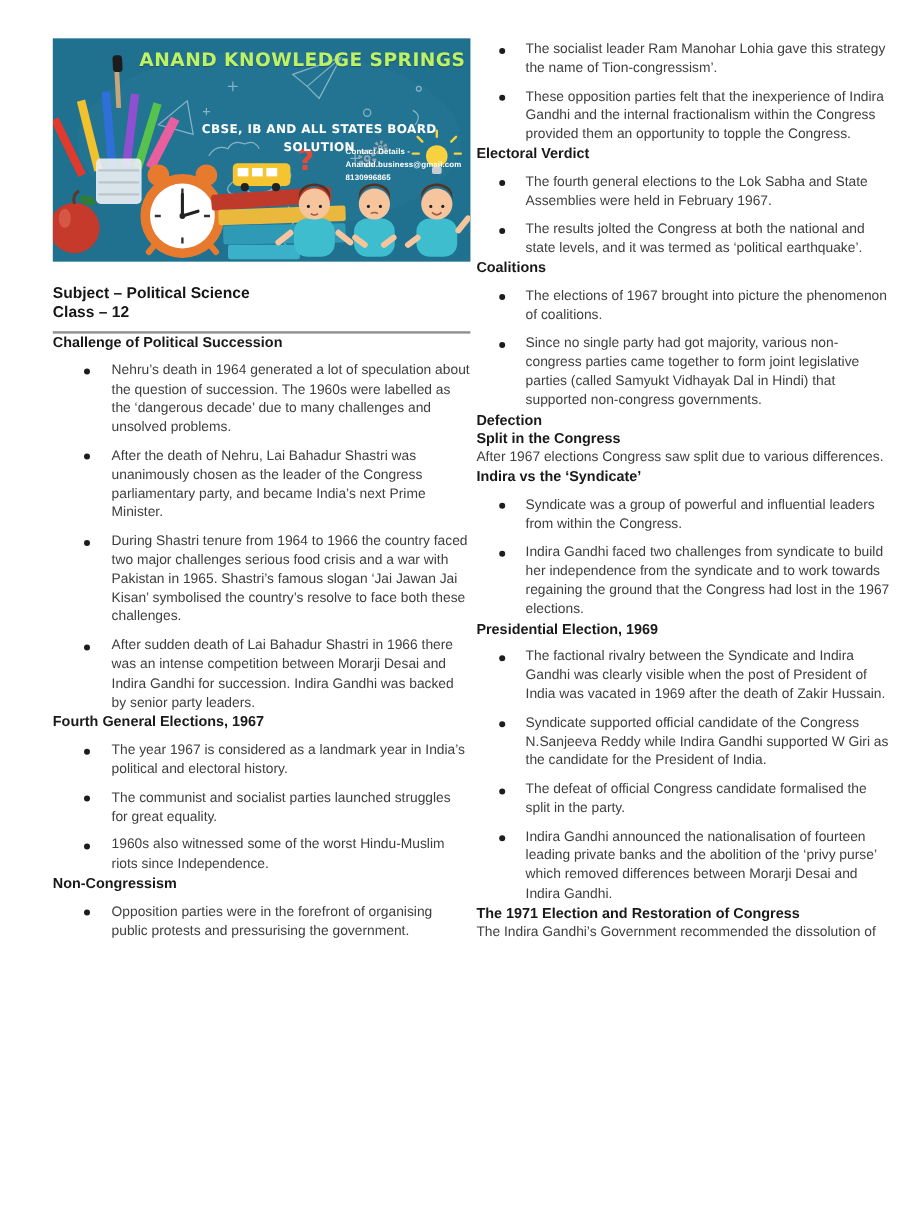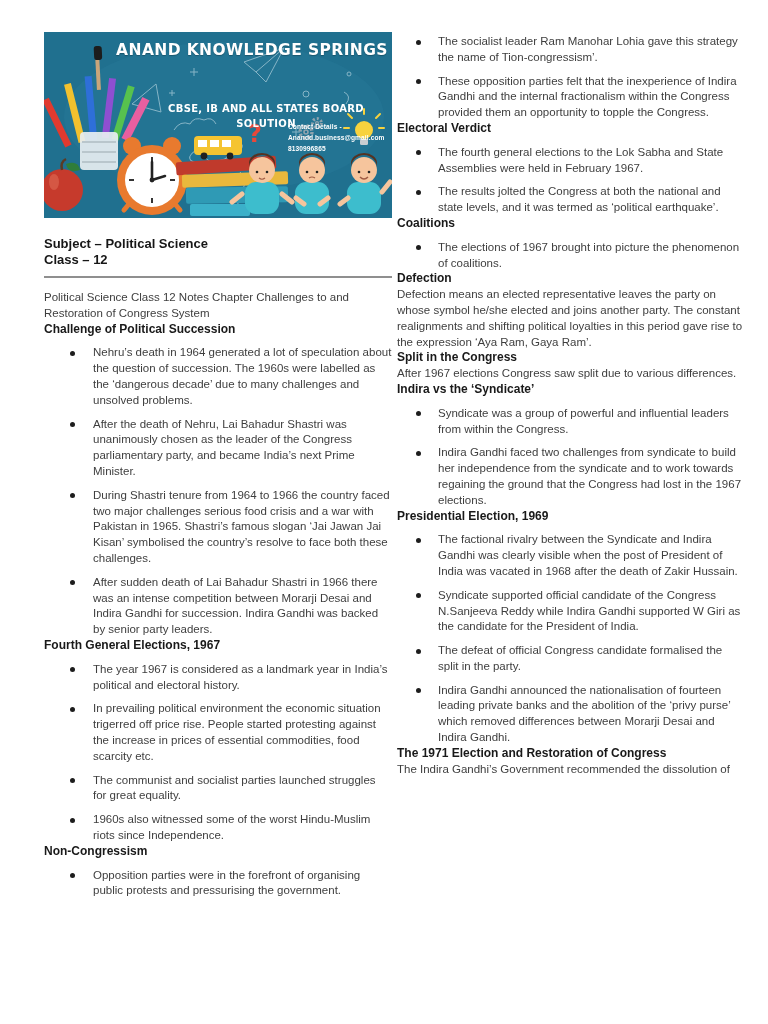--- a/index.html
+++ b/index.html
@@ -9,21 +9,21 @@
   .page { position: relative; width: 768px; height: 1024px; background: #ffffff; overflow: hidden; }
 
   .left-col  { position: absolute; left: 44px;  top: 32px; width: 348px; }
   .right-col { position: absolute; left: 397px; top: 26px; width: 346px; }
 
   
   .banner { position: relative; width: 348px; height: 186px; background: #20708f; overflow: hidden; }
   .banner svg { position: absolute; left: 0; top: 0; }
   .bn-title {
     position: absolute; left: 70px; right: 2px; top: 9px; text-align: center;
-    color: #ffffff; font-weight: 800; font-size: 15.5px; letter-spacing: .4px;
+    color: #bef264; font-weight: 800; font-size: 15.5px; letter-spacing: .4px;
     font-family: "DejaVu Sans", sans-serif; text-shadow: 0 1px 1px rgba(0,0,0,.25);
   }
   .bn-sub {
     position: absolute; left: 104px; right: 8px; top: 36px; text-align: center;
     color: #ffffff; font-weight: 700; font-size: 10px; line-height: 1.5; letter-spacing: .3px;
     font-family: "DejaVu Sans", sans-serif;
     margin-top: 33px;
   }
   .bn-contact {
     position: absolute; left: 244px; top: 90px; width: 102px;
@@ -185,62 +185,60 @@
       </div>
     </div>
 
     <div class="doc-header">
       <div class="hline">Subject – Political Science</div>
       <div class="hline">Class – 12</div>
     </div>
 
     <div class="rule"></div>
 
-    <p class="intro">Political Science Class 12 Notes Chapter Challenges to and Restoration of Congress System</p>
 
     <h3 class="sec-h">Challenge of Political Succession</h3>
     <div class="bullet">Nehru’s death in 1964 generated a lot of speculation about the question of succession. The 1960s were labelled as the ‘dangerous decade’ due to many challenges and unsolved problems.</div>
     <div class="bullet">After the death of Nehru, Lai Bahadur Shastri was unanimously chosen as the leader of the Congress parliamentary party, and became India’s next Prime Minister.</div>
     <div class="bullet">During Shastri tenure from 1964 to 1966 the country faced two major challenges serious food crisis and a war with Pakistan in 1965. Shastri’s famous slogan ‘Jai Jawan Jai Kisan’ symbolised the country’s resolve to face both these challenges.</div>
     <div class="bullet">After sudden death of Lai Bahadur Shastri in 1966 there was an intense competition between Morarji Desai and Indira Gandhi for succession. Indira Gandhi was backed by senior party leaders.</div>
 
     <h3 class="sec-h">Fourth General Elections, 1967</h3>
     <div class="bullet">The year 1967 is considered as a landmark year in India’s political and electoral history.</div>
-    <div class="bullet">In prevailing political environment the economic situation trigerred off price rise. People started protesting against the increase in prices of essential commodities, food scarcity etc.</div>
     <div class="bullet">The communist and socialist parties launched struggles for great equality.</div>
     <div class="bullet">1960s also witnessed some of the worst Hindu-Muslim riots since Independence.</div>
 
     <h3 class="sec-h">Non-Congressism</h3>
     <div class="bullet">Opposition parties were in the forefront of organising public protests and pressurising the government.</div>
   </div>
 
   <div class="right-col">
 
     <div class="bullet">The socialist leader Ram Manohar Lohia gave this strategy the name of Tion-congressism’.</div>
     <div class="bullet">These opposition parties felt that the inexperience of Indira Gandhi and the internal fractionalism within the Congress provided them an opportunity to topple the Congress.</div>
 
     <h3 class="sec-h">Electoral Verdict</h3>
     <div class="bullet">The fourth general elections to the Lok Sabha and State Assemblies were held in February 1967.</div>
     <div class="bullet">The results jolted the Congress at both the national and state levels, and it was termed as ‘political earthquake’.</div>
 
     <h3 class="sec-h">Coalitions</h3>
     <div class="bullet">The elections of 1967 brought into picture the phenomenon of coalitions.</div>
+    <div class="bullet">Since no single party had got majority, various non-congress parties came together to form joint legislative parties (called Samyukt Vidhayak Dal in Hindi) that supported non-congress governments.</div>
 
     <h3 class="sec-h">Defection</h3>
-    <p class="para">Defection means an elected representative leaves the party on whose symbol he/she elected and joins another party. The constant realignments and shifting political loyalties in this period gave rise to the expression ‘Aya Ram, Gaya Ram’.</p>
 
     <h3 class="sec-h">Split in the Congress</h3>
     <p class="para">After 1967 elections Congress saw split due to various differences.</p>
 
     <h3 class="sec-h">Indira vs the ‘Syndicate’</h3>
     <div class="bullet">Syndicate was a group of powerful and influential leaders from within the Congress.</div>
     <div class="bullet">Indira Gandhi faced two challenges from syndicate to build her independence from the syndicate and to work towards regaining the ground that the Congress had lost in the 1967 elections.</div>
 
     <h3 class="sec-h">Presidential Election, 1969</h3>
-    <div class="bullet">The factional rivalry between the Syndicate and Indira Gandhi was clearly visible when the post of President of India was vacated in 1968 after the death of Zakir Hussain.</div>
+    <div class="bullet">The factional rivalry between the Syndicate and Indira Gandhi was clearly visible when the post of President of India was vacated in 1969 after the death of Zakir Hussain.</div>
     <div class="bullet">Syndicate supported official candidate of the Congress N.Sanjeeva Reddy while Indira Gandhi supported W Giri as the candidate for the President of India.</div>
     <div class="bullet">The defeat of official Congress candidate formalised the split in the party.</div>
     <div class="bullet">Indira Gandhi announced the nationalisation of fourteen leading private banks and the abolition of the ‘privy purse’ which removed differences between Morarji Desai and Indira Gandhi.</div>
 
     <h3 class="sec-h">The 1971 Election and Restoration of Congress</h3>
     <p class="para">The Indira Gandhi’s Government recommended the dissolution of</p>
   </div>
 
 </div>
 

